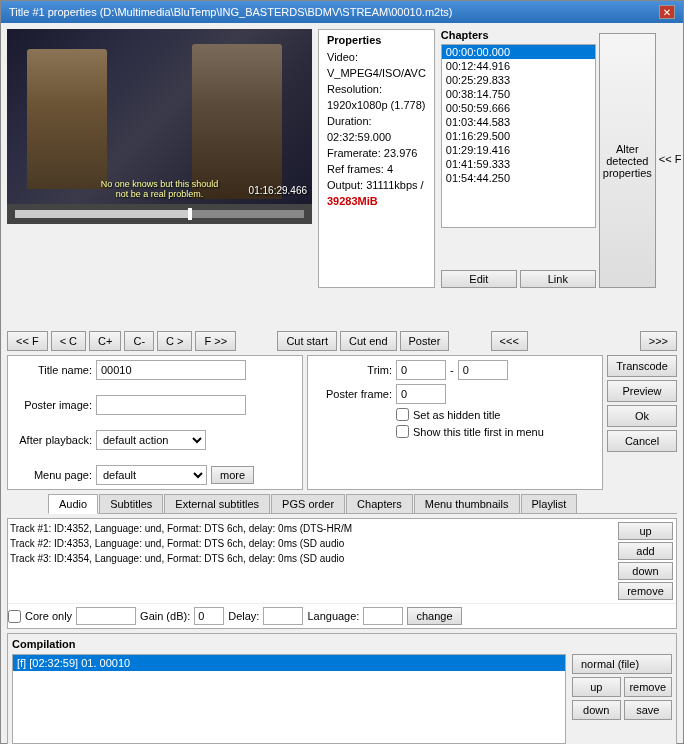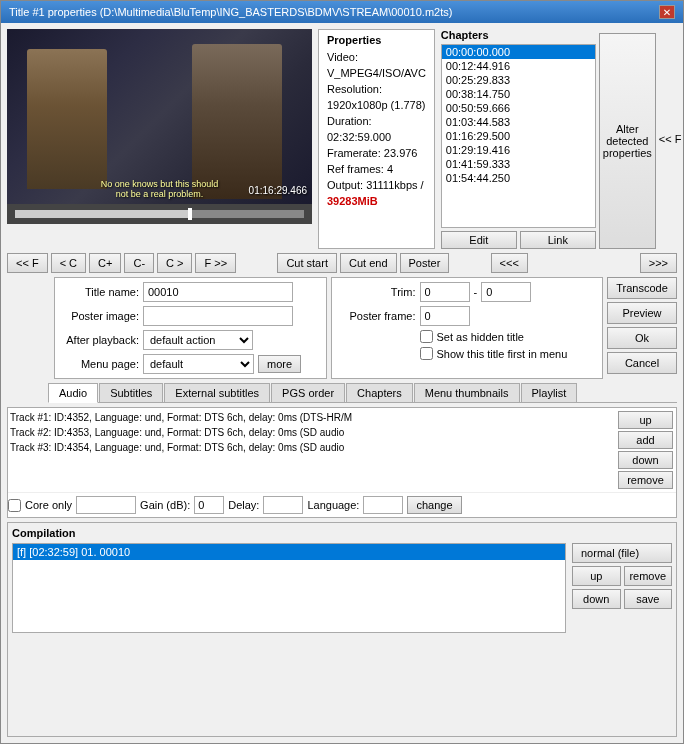--- a/index.html
+++ b/index.html
@@ -225,20 +225,21 @@
       flex-shrink: 0;
       align-items: center;
     }
     .nav-btn {
       padding: 3px 8px;
       font-size: 11px;
       border: 1px solid #999;
       background: linear-gradient(to bottom, #f5f5f5, #ddd);
       cursor: pointer;
       white-space: nowrap;
+      margin-top: 39px;
     }
     .spacer { flex: 1; }
     .form-row {
       display: flex;
       align-items: center;
       gap: 4px;
     }
     .form-label {
       font-size: 11px;
       width: 80px;
@@ -537,21 +538,21 @@
       <button class="nav-btn">Cut start</button>
       <button class="nav-btn">Cut end</button>
       <button class="nav-btn">Poster</button>
       <div class="spacer"></div>
       <button class="nav-btn">&lt;&lt;&lt;</button>
       <div class="spacer" style="flex:3;"></div>
       <button class="nav-btn">&gt;&gt;&gt;</button>
     </div>
 
     <div style="display:flex; gap:4px; flex-shrink:0;">
-      <div style="flex:1; display:flex; flex-direction:column; gap:4px; border:1px solid #aaa; padding:4px; background:white;margin-left:47px;">
+      <div style="flex:1; display:flex; flex-direction:column; gap:15px; border:1px solid #aaa; padding:4px; background:white;">
 
         <div class="form-row">
           <label class="form-label">Title name:</label>
           <input type="text" class="form-input" style="width: 150px;" id="title-name-input" value="00010">
         </div>
 
         <div class="form-row">
           <label class="form-label">Poster image:</label>
           <input type="text" class="form-input" style="width: 150px;">
         </div>

